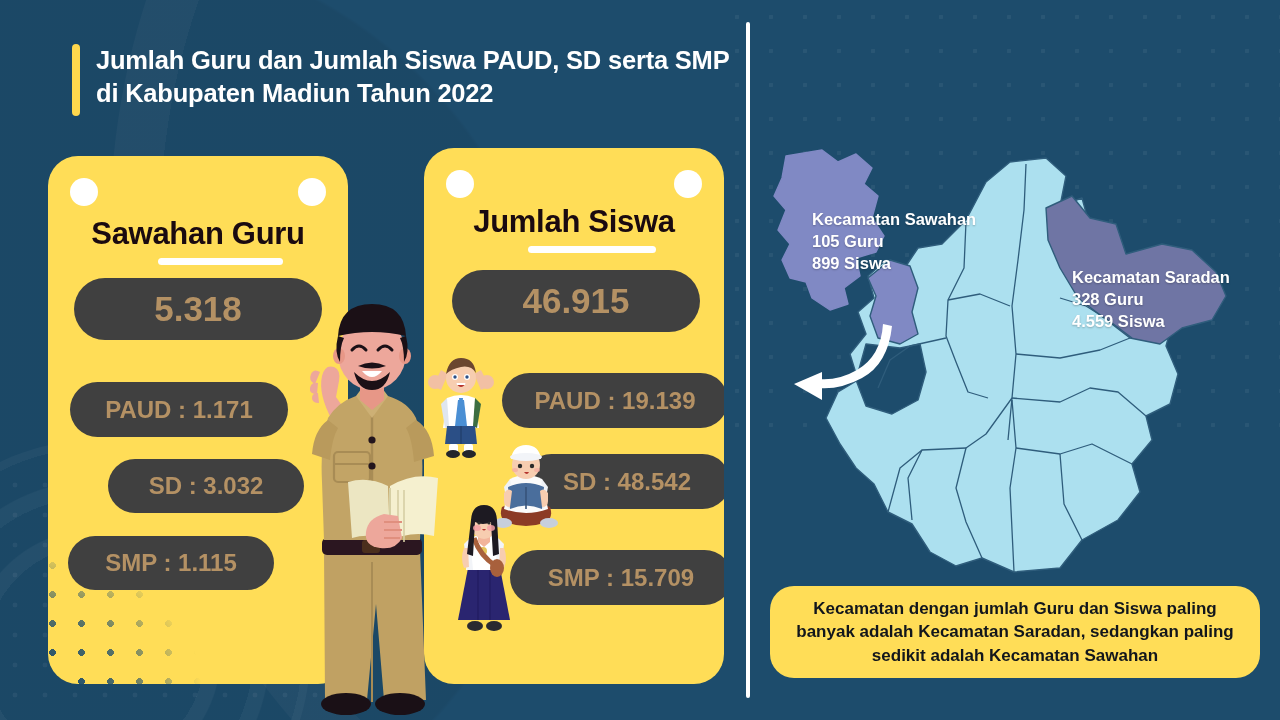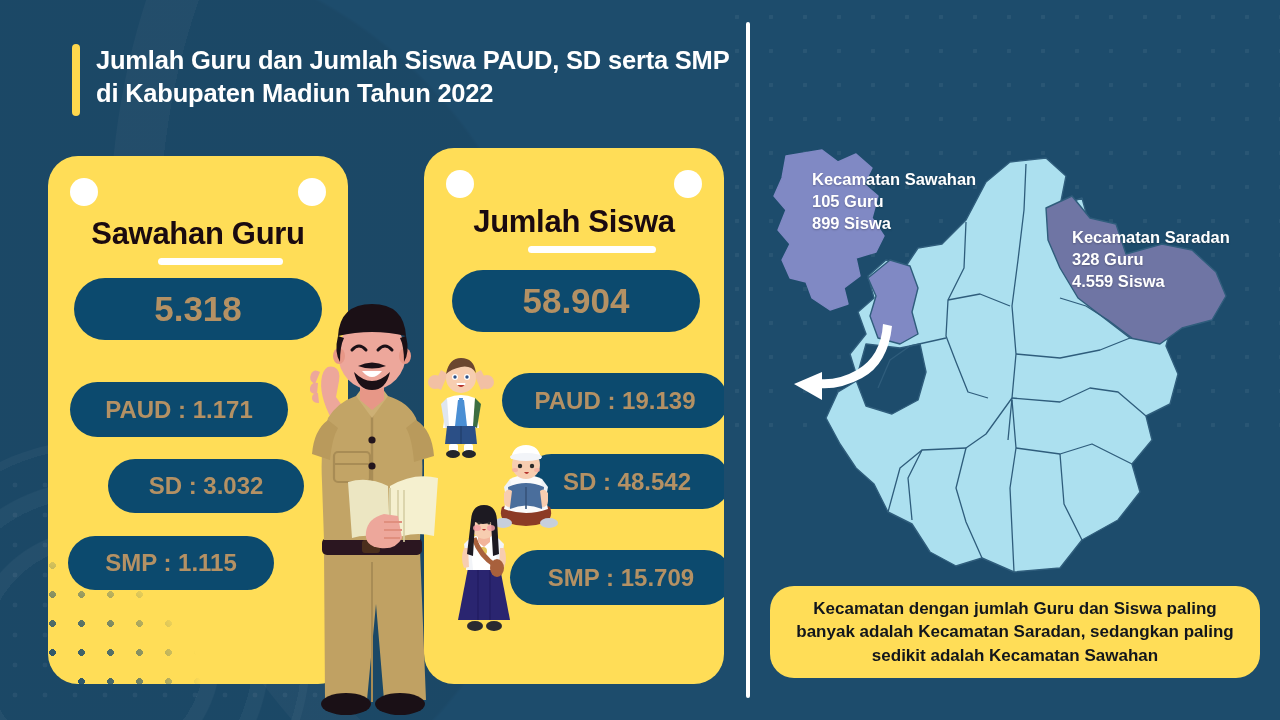--- a/index.html
+++ b/index.html
@@ -94,21 +94,21 @@
   }
   #card-guru  .card-title { top:60px; }
   #card-siswa .card-title { top:56px; }
   .title-rule {
     position:absolute; height:7px; border-radius:4px; background:#ffffff;
   }
   #card-guru  .title-rule { left:110px; width:125px; top:102px; }
   #card-siswa .title-rule { left:104px; width:128px; top:98px; }
 
   .pill {
-    position:absolute; background:#0c4a6e; border-radius:34px;
+    position:absolute; background:#404040; border-radius:34px;
     display:flex; align-items:center; justify-content:center;
     color:#b49164; font-weight:bold; white-space:nowrap;
   }
   .pill.big { font-size:35px; }
   .pill.small { font-size:24px; }
 
   
   #guru-total { left:26px;  top:122px; width:248px; height:62px; }
   #guru-paud  { left:22px;  top:226px; width:218px; height:55px; }
   #guru-sd    { left:60px;  top:303px; width:196px; height:54px;text-align:center; }
@@ -125,20 +125,21 @@
   #kid-cheer  { left:425px; top:356px; width:72px; height:104px; z-index:7; }
   #kid-read   { left:490px; top:443px; width:72px; height:92px;  z-index:7; }
   #girl-student { left:452px; top:504px; width:64px; height:132px; z-index:7; }
 
   
   #map-wrap { position:absolute; left:760px; top:148px; width:510px; height:430px; }
   .map-label {
     position:absolute; color:#ffffff; font-weight:bold; font-size:16.5px;
     line-height:1.34; white-space:nowrap; z-index:5;
     text-shadow:0 1px 2px rgba(0,0,0,.25);
+    margin-top:40px;
   }
   #label-sawahan { left:52px; top:20px; }
   #label-saradan { left:312px; top:78px; }
 
   
   #note-box {
     position:absolute; left:770px; top:586px; width:490px; height:92px;
     background:#ffdd57; border-radius:24px;
     display:flex; align-items:center; justify-content:center; text-align:center;
     padding:4px 16px;
@@ -177,21 +178,21 @@
     <div class="pill small" id="guru-sd">SD : 3.032</div>
     <div class="pill small" id="guru-smp">SMP : 1.115</div>
   </div>
 
   <div class="stat-card" id="card-siswa">
     <span class="punch l"></span>
     <span class="punch r"></span>
     <div class="card-title">Jumlah Siswa</div>
     <span class="title-rule"></span>
 
-    <div class="pill big" id="siswa-total">58.904</div>
+    <div class="pill big" id="siswa-total">46.915</div>
     <div class="pill small" id="siswa-paud">PAUD : 19.139</div>
     <div class="pill small" id="siswa-sd">SD : 48.542</div>
     <div class="pill small" id="siswa-smp">SMP : 15.709</div>
   </div>
 
   <svg class="illus" id="teacher" viewBox="0 0 200 420">
 
     <path d="M60 120 q-14 -26 -10 -44 q3 -12 12 -9 q7 3 5 14 l-3 16 l14 20 z" fill="#eda79b"></path>
     <path d="M48 72 q-6 -4 -9 2 q-3 7 4 10 z" fill="#eda79b"></path>
     <path d="M46 83 q-7 -1 -8 5 q-1 6 7 6 z" fill="#eda79b"></path>

